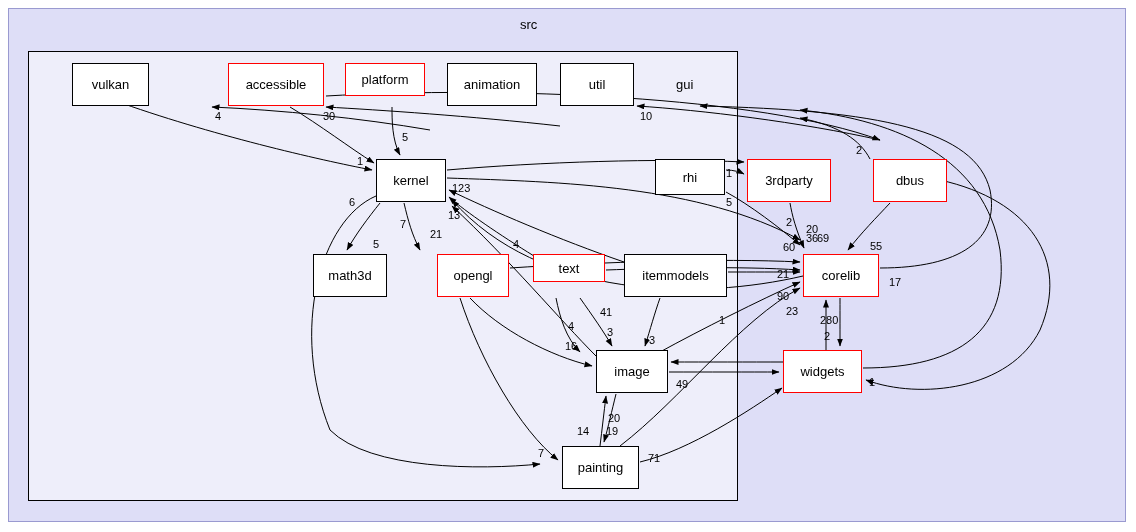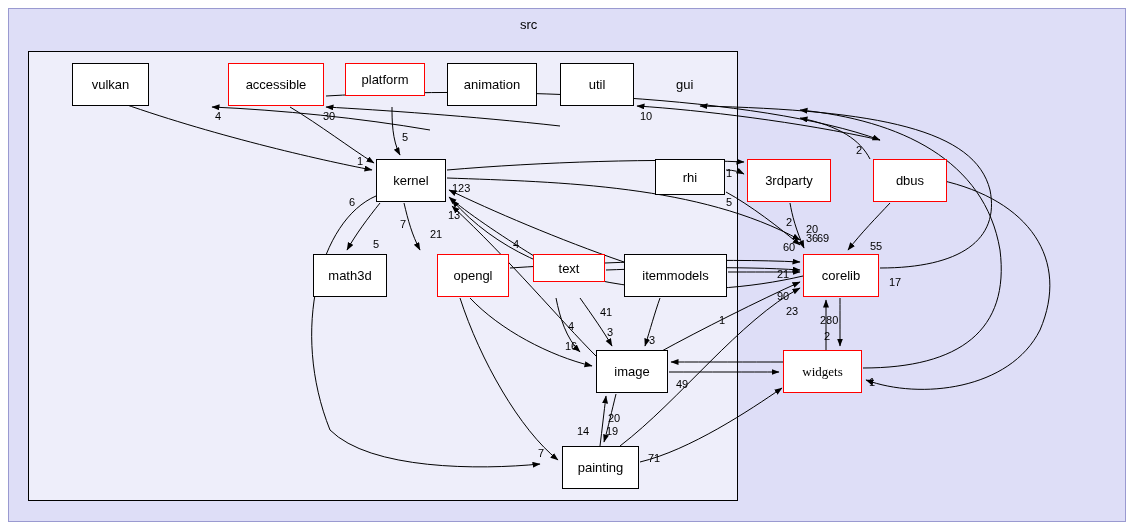--- a/index.html
+++ b/index.html
@@ -222,21 +222,21 @@
   <div class="node" style="left:624px;top:254px;width:103px;height:43px;">
       <span>itemmodels</span>
     </div>
   <div class="node red" style="left:803px;top:254px;width:76px;height:43px;">
       <span>corelib</span>
     </div>
 
   <div class="node" style="left:596px;top:350px;width:72px;height:43px;">
       <span>image</span>
     </div>
-  <div class="node red" style="left:783px;top:350px;width:79px;height:43px;font-family:Liberation Serif, serif;">
+  <div class="node red" style="left:783px;top:350px;width:79px;height:43px;">
       <span>widgets</span>
     </div>
 
   <div class="node" style="left:562px;top:446px;width:77px;height:43px;">
       <span>painting</span>
     </div>
 
   <div id="edge-labels"></div>
 
 <div class="edge-label" style="left: 215px; top: 110px;">4</div>

